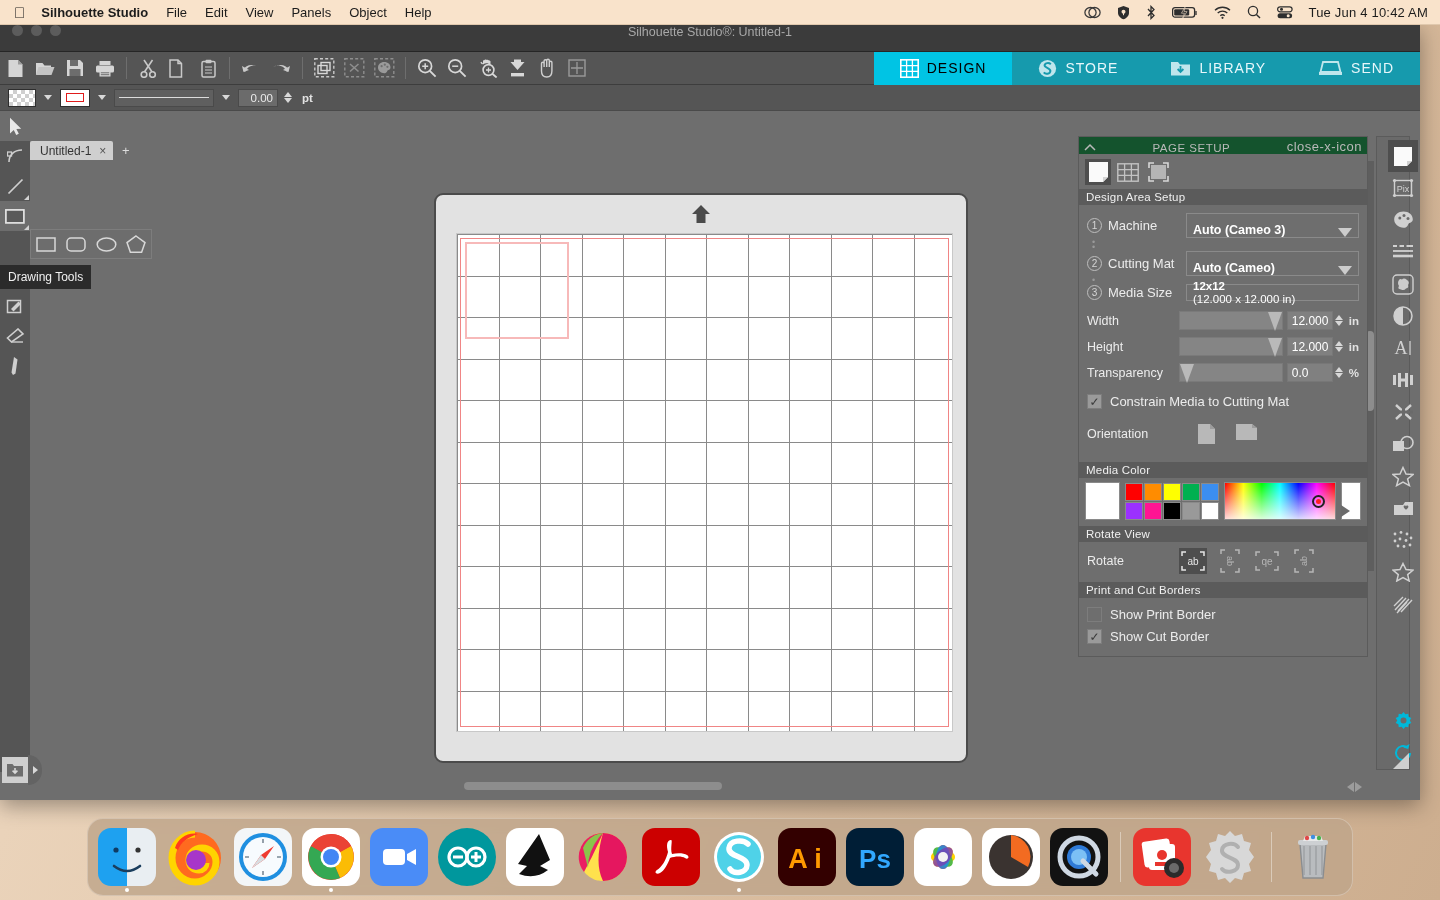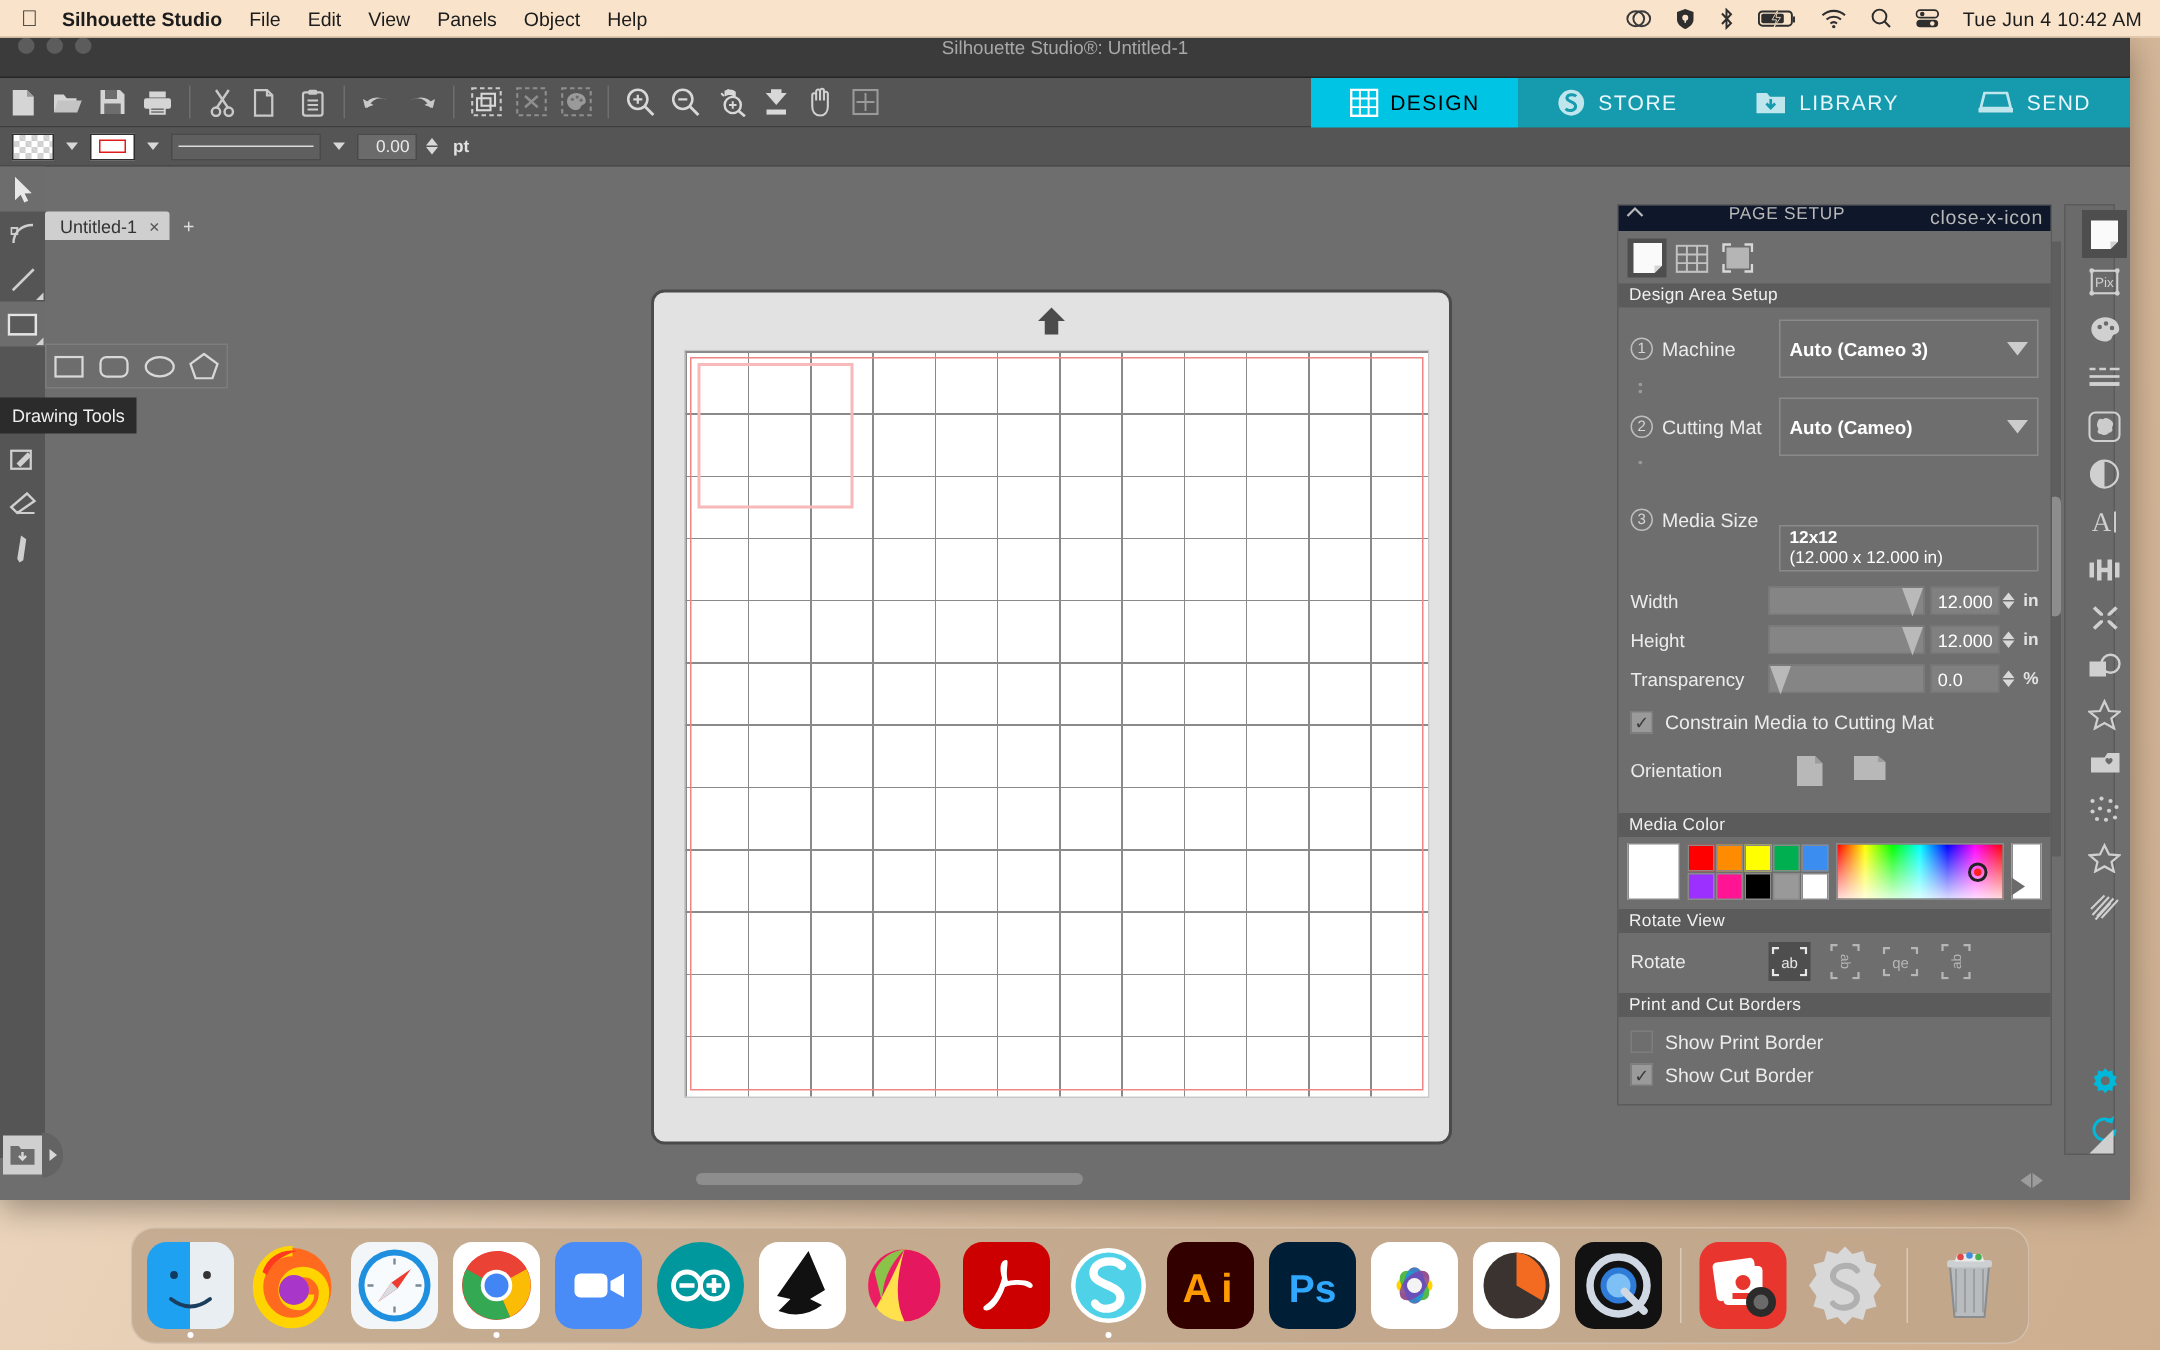--- a/index.html
+++ b/index.html
@@ -184,47 +184,47 @@
     border: 2px solid #f7b9b9;
   }
 
   
   .panel {
     position: absolute; right: 52px; top: 111px; width: 290px;
     background: #6e6e6e; border: 1px solid #5b5b5b;
     z-index: 13;
   }
   .panel-head {
-    height: 17px; background: #0f172a; display: flex; align-items: flex-start;
+    height: 17px; background: #14532d; display: flex; align-items: flex-end;
     padding: 0 5px; color: #b9b9b9; font-size: 11.5px; letter-spacing: .5px;
   }
   .panel-head .ttl { flex: 1; text-align: center; }
   .panel-tabs { display: flex; gap: 4px; padding: 5px 6px 4px; background:#6e6e6e; }
   .ptab { width: 26px; height: 26px; display:flex;align-items:center;justify-content:center; }
   .ptab.active { background: #4e4e4e; }
   .sec-head {
     background: #5b5b5b; color: #f0f0f0; font-size: 11.5px; font-weight: normal;
     padding: 2px 7px; letter-spacing: .2px;
   }
   .sec-body { padding: 8px 8px 10px; }
   .row { display: flex; align-items: center; margin-bottom: 7px; }
   .row .lbl { color: #ececec; font-size: 13px; }
   .numcircle {
     width: 15px; height: 15px; border-radius: 50%; border: 1px solid #bdbdbd;
     color: #d6d6d6; font-size: 10px; display: flex; align-items: center; justify-content: center;
     margin-right: 6px; flex: none;
   }
   .dots { color:#9a9a9a; font-size: 9px; line-height: 5px; margin-left: 7px; }
   .combo {
-    flex: 1; height: 39px; border: 1px solid #8a8a8a; background: #6e6e6e;
+    flex: 1; height: 25px; border: 1px solid #8a8a8a; background: #6e6e6e;
     color: #ffffff; font-size: 12.5px; font-weight: bold;
-    display: flex; align-items: center; padding: 0 6px;
+    display: flex; align-items: flex-end; padding: 0 6px;
   }
   .combo .dn { width:0;height:0;border-left:7px solid transparent;border-right:7px solid transparent;border-top:9px solid #cccccc; margin-left: auto; }
-  .combo.two { height: 31px; flex-direction: column; align-items: flex-start; justify-content: center; line-height: 13px; font-size: 11.5px; margin-top: 38px; }
+  .combo.two { height: 17px; flex-direction: column; align-items: flex-start; justify-content: center; line-height: 13px; font-size: 11.5px; }
   .fieldlbl { width: 92px; color: #ececec; font-size: 12.5px; }
   .slider {
     flex: 1; height: 19px; background: #858585; border: 1px solid #7a7a7a; position: relative;
   }
   .slider .knob {
     position: absolute; top: 0; width: 0; height: 0;
     border-left: 7px solid transparent; border-right: 7px solid transparent;
     border-top: 19px solid #b9b9b9;
   }
   .valbox {

